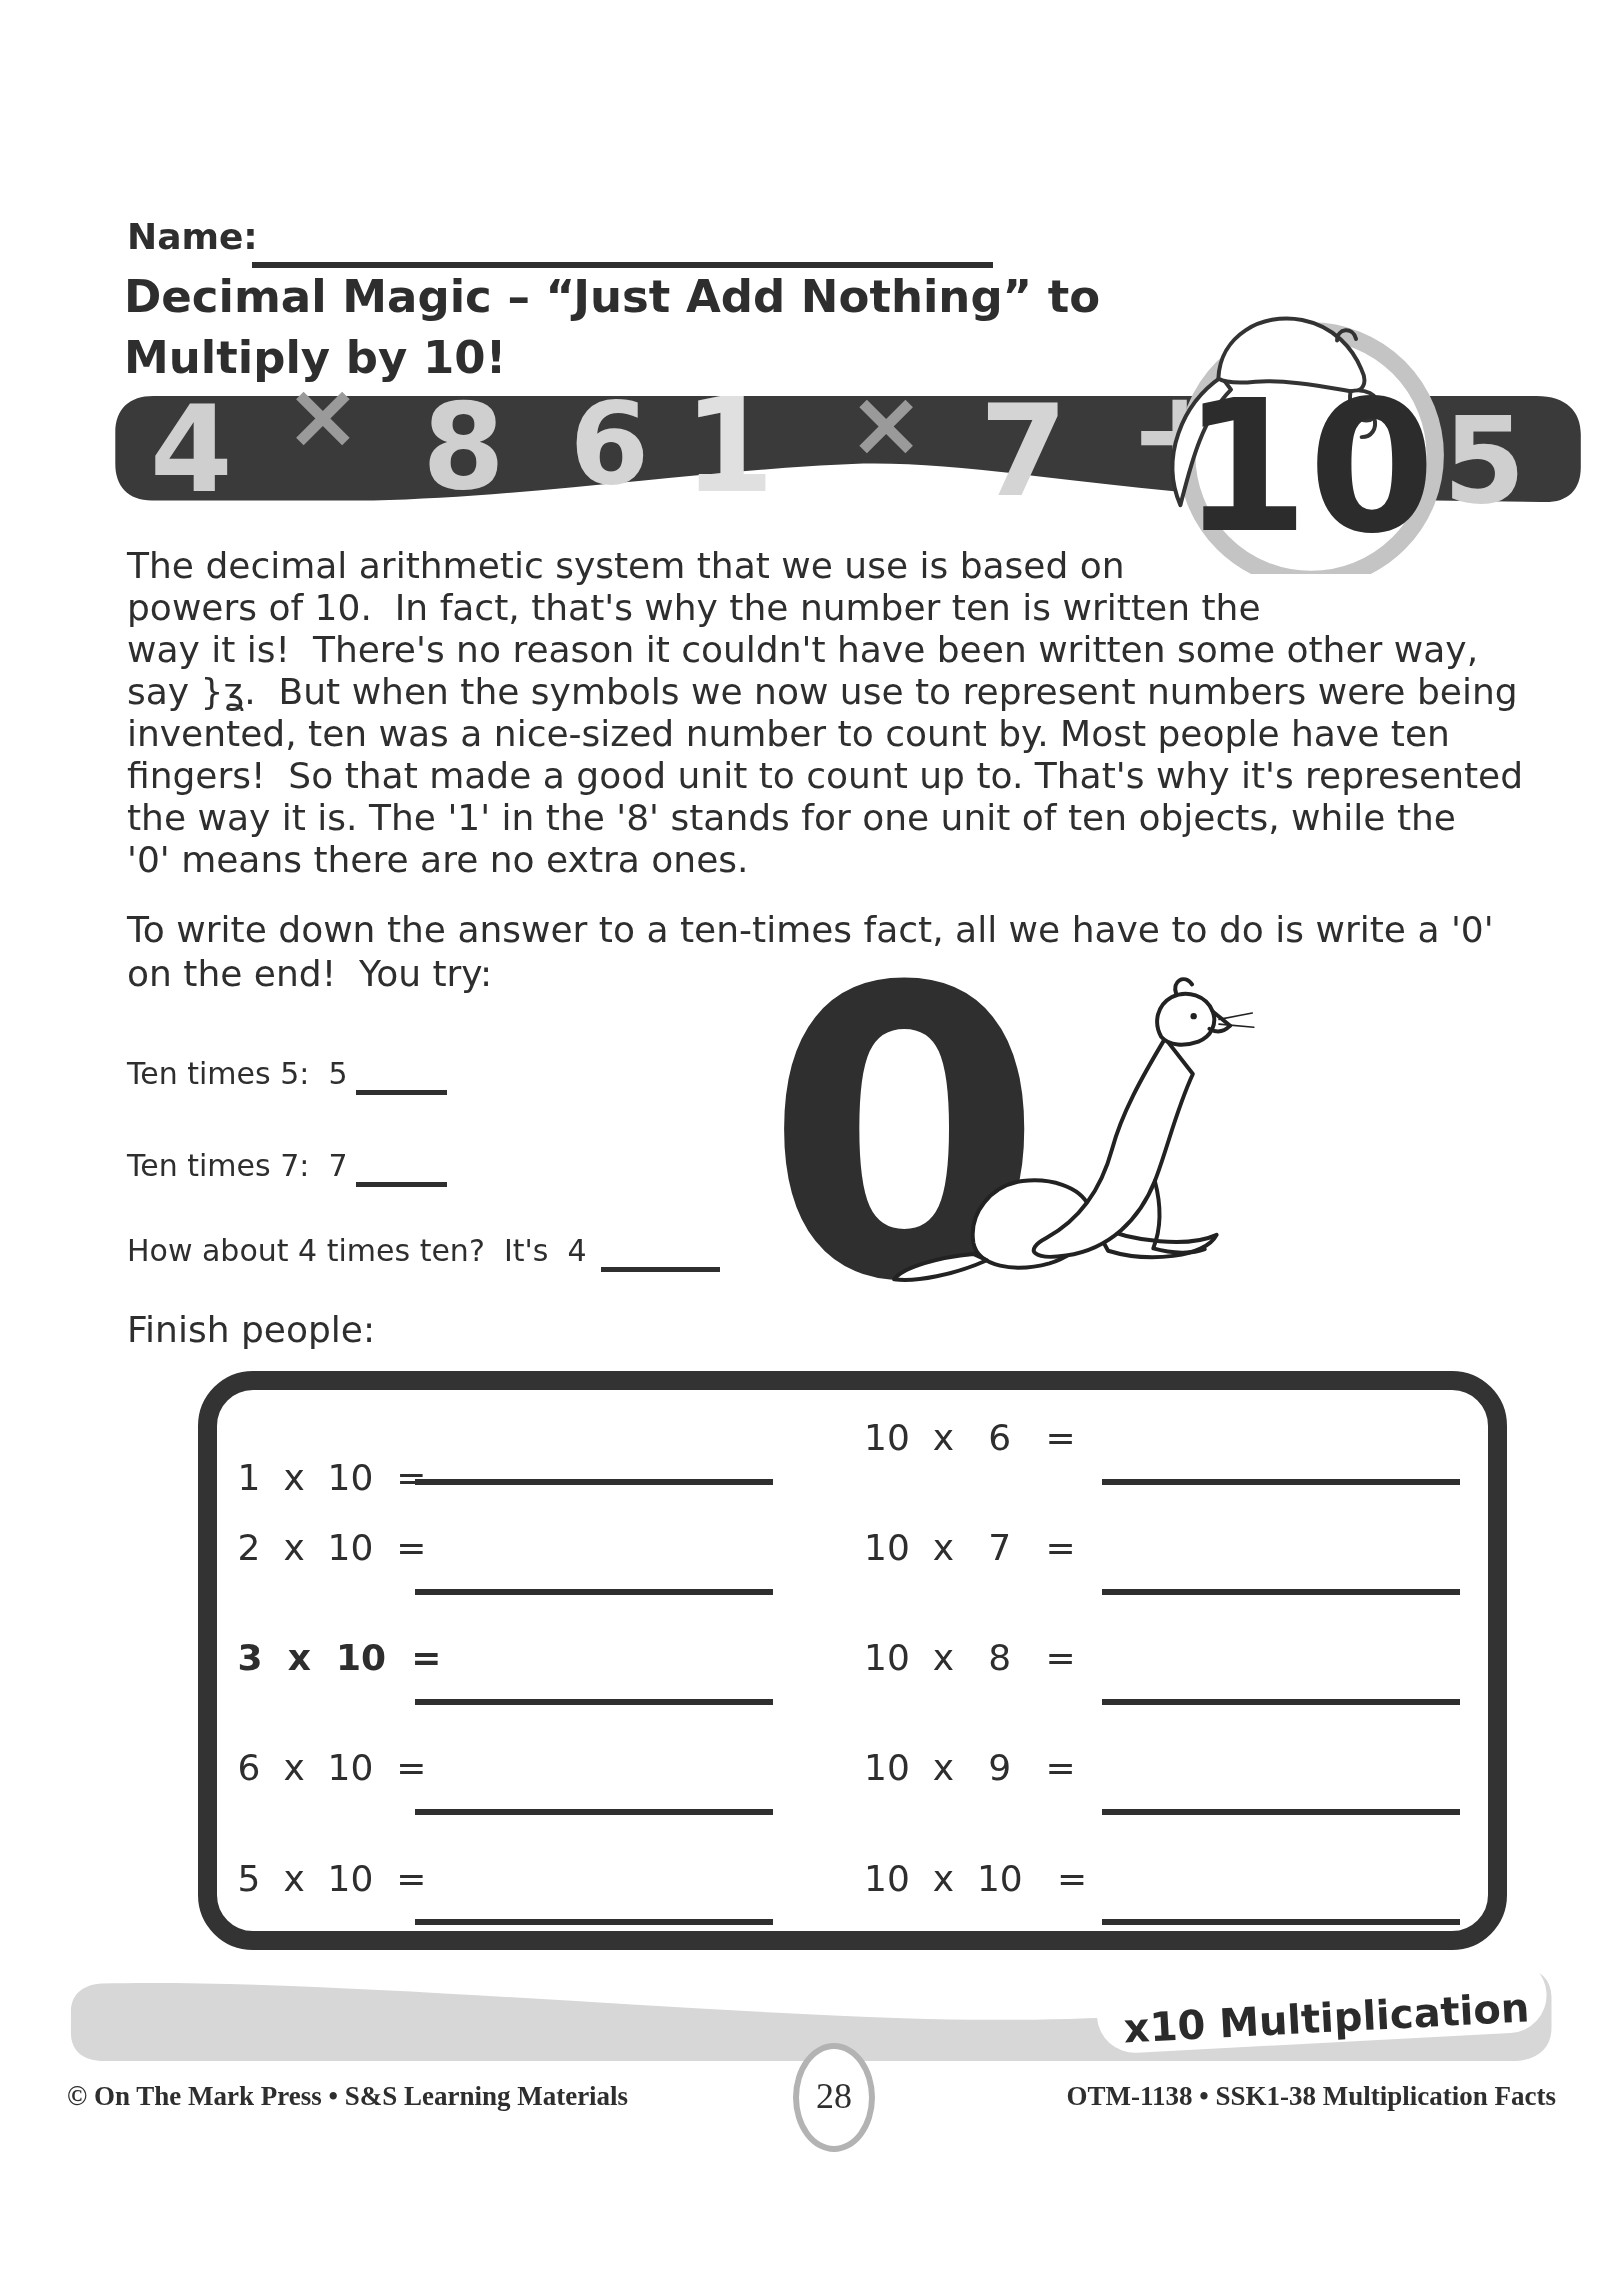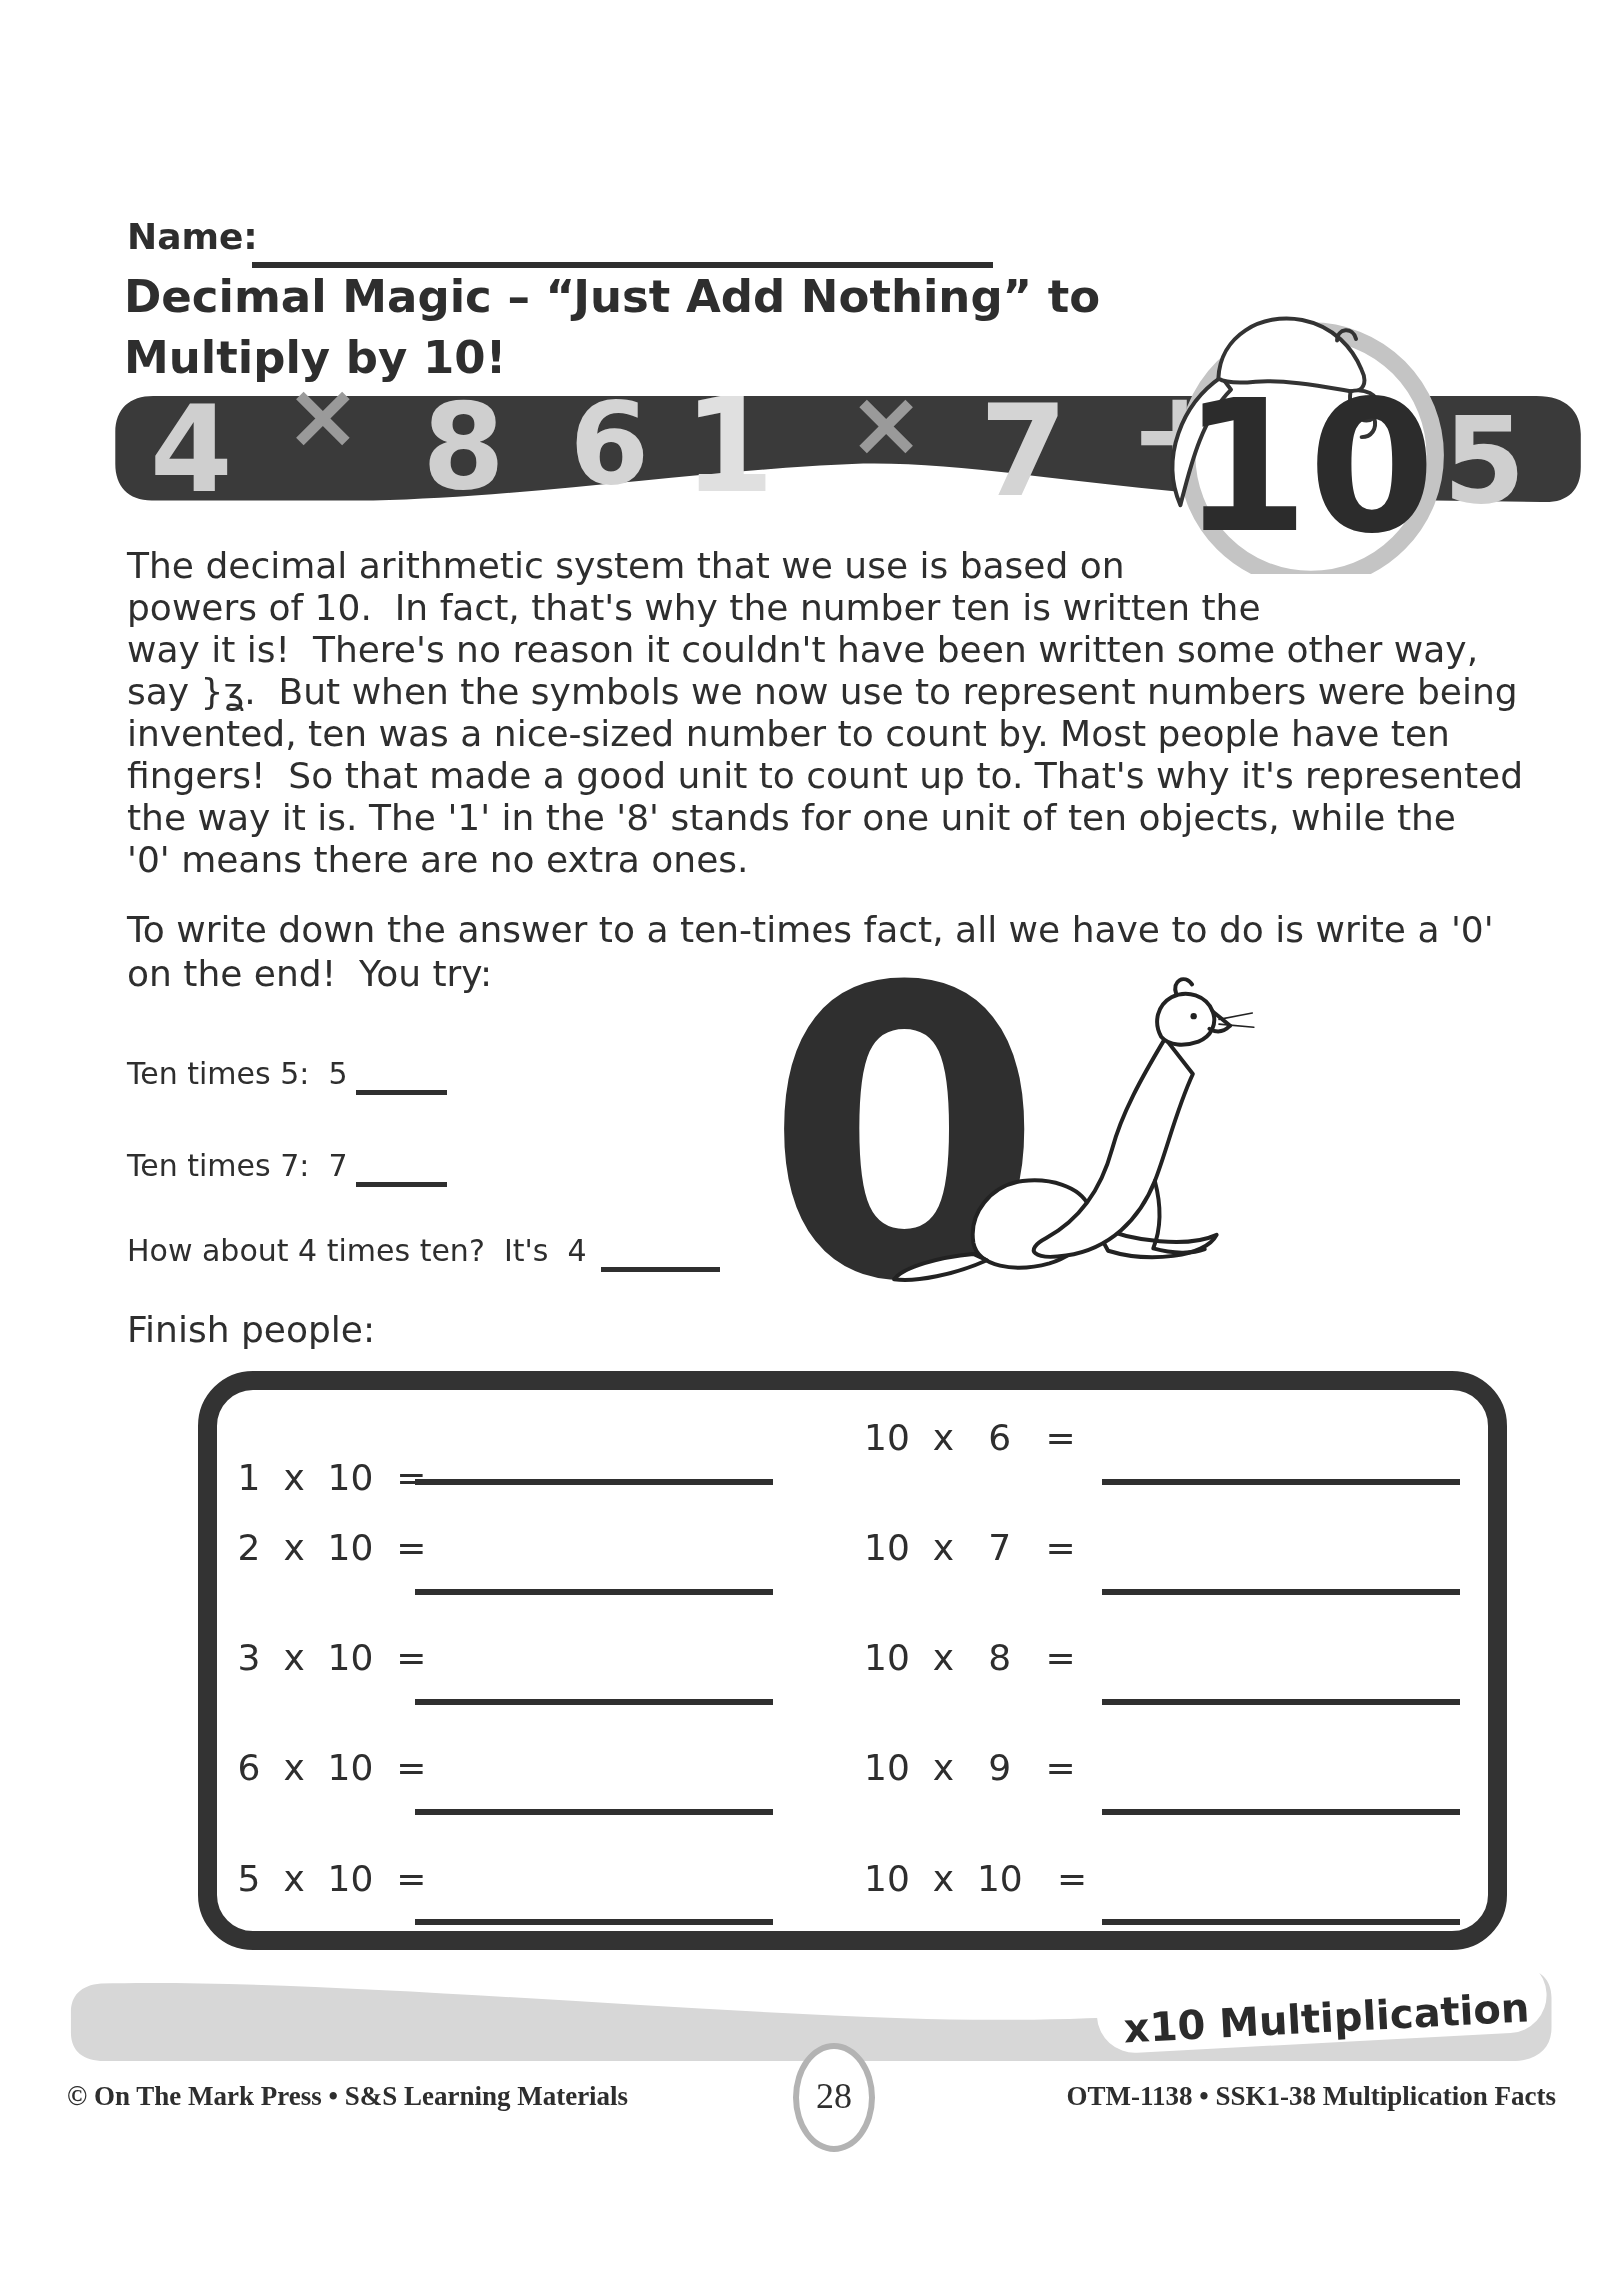--- a/index.html
+++ b/index.html
@@ -129,21 +129,21 @@
     <div class="cell-label" style="left:20.6px;top:27px;margin-top:40px;">1  x  10  =</div>
     <div class="cell-blank" style="left:198px;top:89px;"></div>
     <div class="cell-label" style="left:647px;top:27px;">10  x   6   =</div>
     <div class="cell-blank" style="left:885px;top:89px;"></div>
 
     <div class="cell-label" style="left:20.6px;top:137px;">2  x  10  =</div>
     <div class="cell-blank" style="left:198px;top:199px;"></div>
     <div class="cell-label" style="left:647px;top:137px;">10  x   7   =</div>
     <div class="cell-blank" style="left:885px;top:199px;"></div>
 
-    <div class="cell-label" style="left:20.6px;top:247px;">3  x  10  =</div>
+    <div class="cell-label" style="left:20.6px;top:247px;font-weight:bold;">3  x  10  =</div>
     <div class="cell-blank" style="left:198px;top:309px;"></div>
     <div class="cell-label" style="left:647px;top:247px;">10  x   8   =</div>
     <div class="cell-blank" style="left:885px;top:309px;"></div>
 
     <div class="cell-label" style="left:20.6px;top:357px;">6  x  10  =</div>
     <div class="cell-blank" style="left:198px;top:419px;"></div>
     <div class="cell-label" style="left:647px;top:357px;">10  x   9   =</div>
     <div class="cell-blank" style="left:885px;top:419px;"></div>
 
     <div class="cell-label" style="left:20.6px;top:468px;">5  x  10  =</div>

